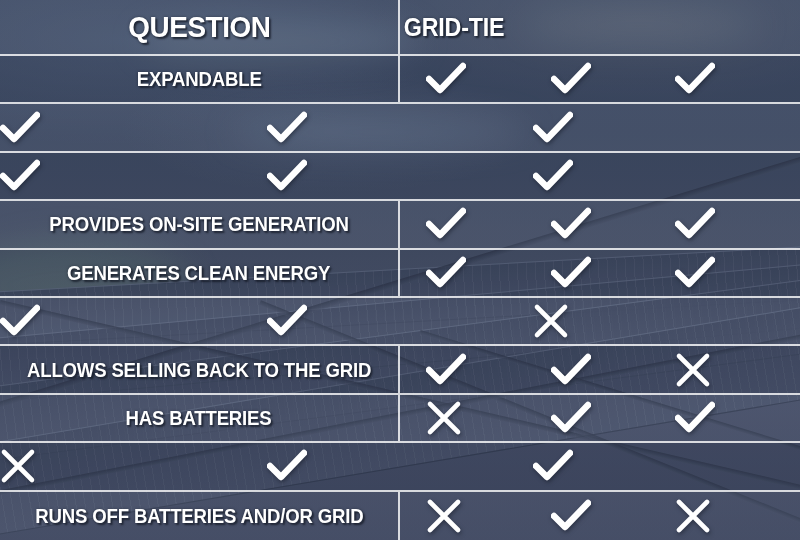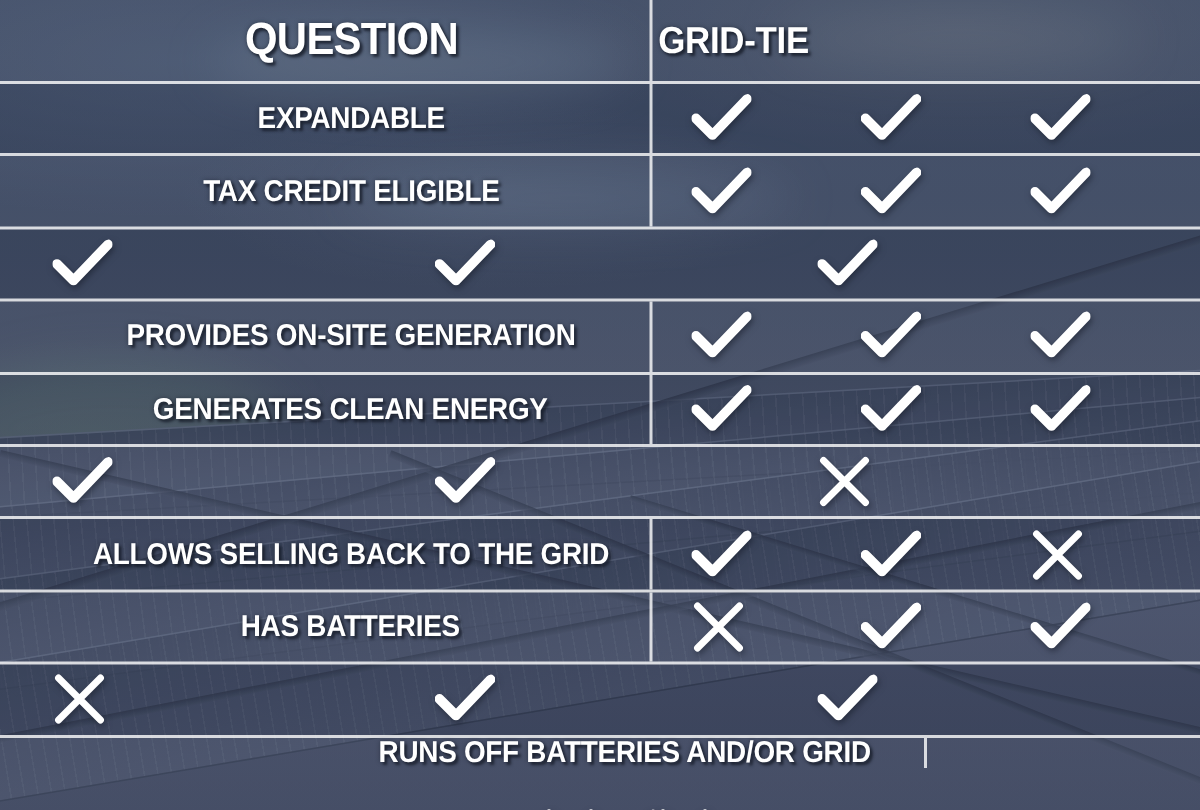--- a/index.html
+++ b/index.html
@@ -66,23 +66,22 @@
   .table{
     position:absolute;inset:0;
     display:flex;flex-direction:column;
   }
   .row{
     position:relative;
     display:flex;
     align-items:center;
     box-sizing:border-box;
     border-bottom:2px solid rgba(255,255,255,.80);
-    padding-left:35px;
-  }
-  .row:last-child{border-bottom:none;flex-direction:column;}
+  }
+  .row:last-child{border-bottom:none;}
   .row.header{height:56px;}
   .row.body{height:48.4px;gap:26px;}
 
   .tint-a{background:rgba(255,255,255,.045);}
   .tint-b{background:rgba(0,0,0,.055);}
 
   .cell-question{
     width:400px;
     box-sizing:border-box;
     display:flex;align-items:center;justify-content:center;
@@ -181,23 +180,20 @@
             </div>
             <div class="cell-answer">
               <span class="mark">
                 <svg width="40" height="34" viewBox="0 0 40 34" aria-hidden="true">
                   <path d="M3 17 L14 28 L37 4" fill="none" stroke="#ffffff" stroke-width="6.5" stroke-linecap="round" stroke-linejoin="round"></path>
                 </svg>
               </span>
             </div>
           </div>
         </div><div class="row body tint-a">
-          <div class="cell-question">
-            <span class="q-text">TAX CREDIT ELIGIBLE</span>
-          </div>
           <div class="cells-answers">
             <div class="cell-answer">
               <span class="mark">
                 <svg width="40" height="34" viewBox="0 0 40 34" aria-hidden="true">
                   <path d="M3 17 L14 28 L37 4" fill="none" stroke="#ffffff" stroke-width="6.5" stroke-linecap="round" stroke-linejoin="round"></path>
                 </svg>
               </span>
             </div>
             <div class="cell-answer">
               <span class="mark">

